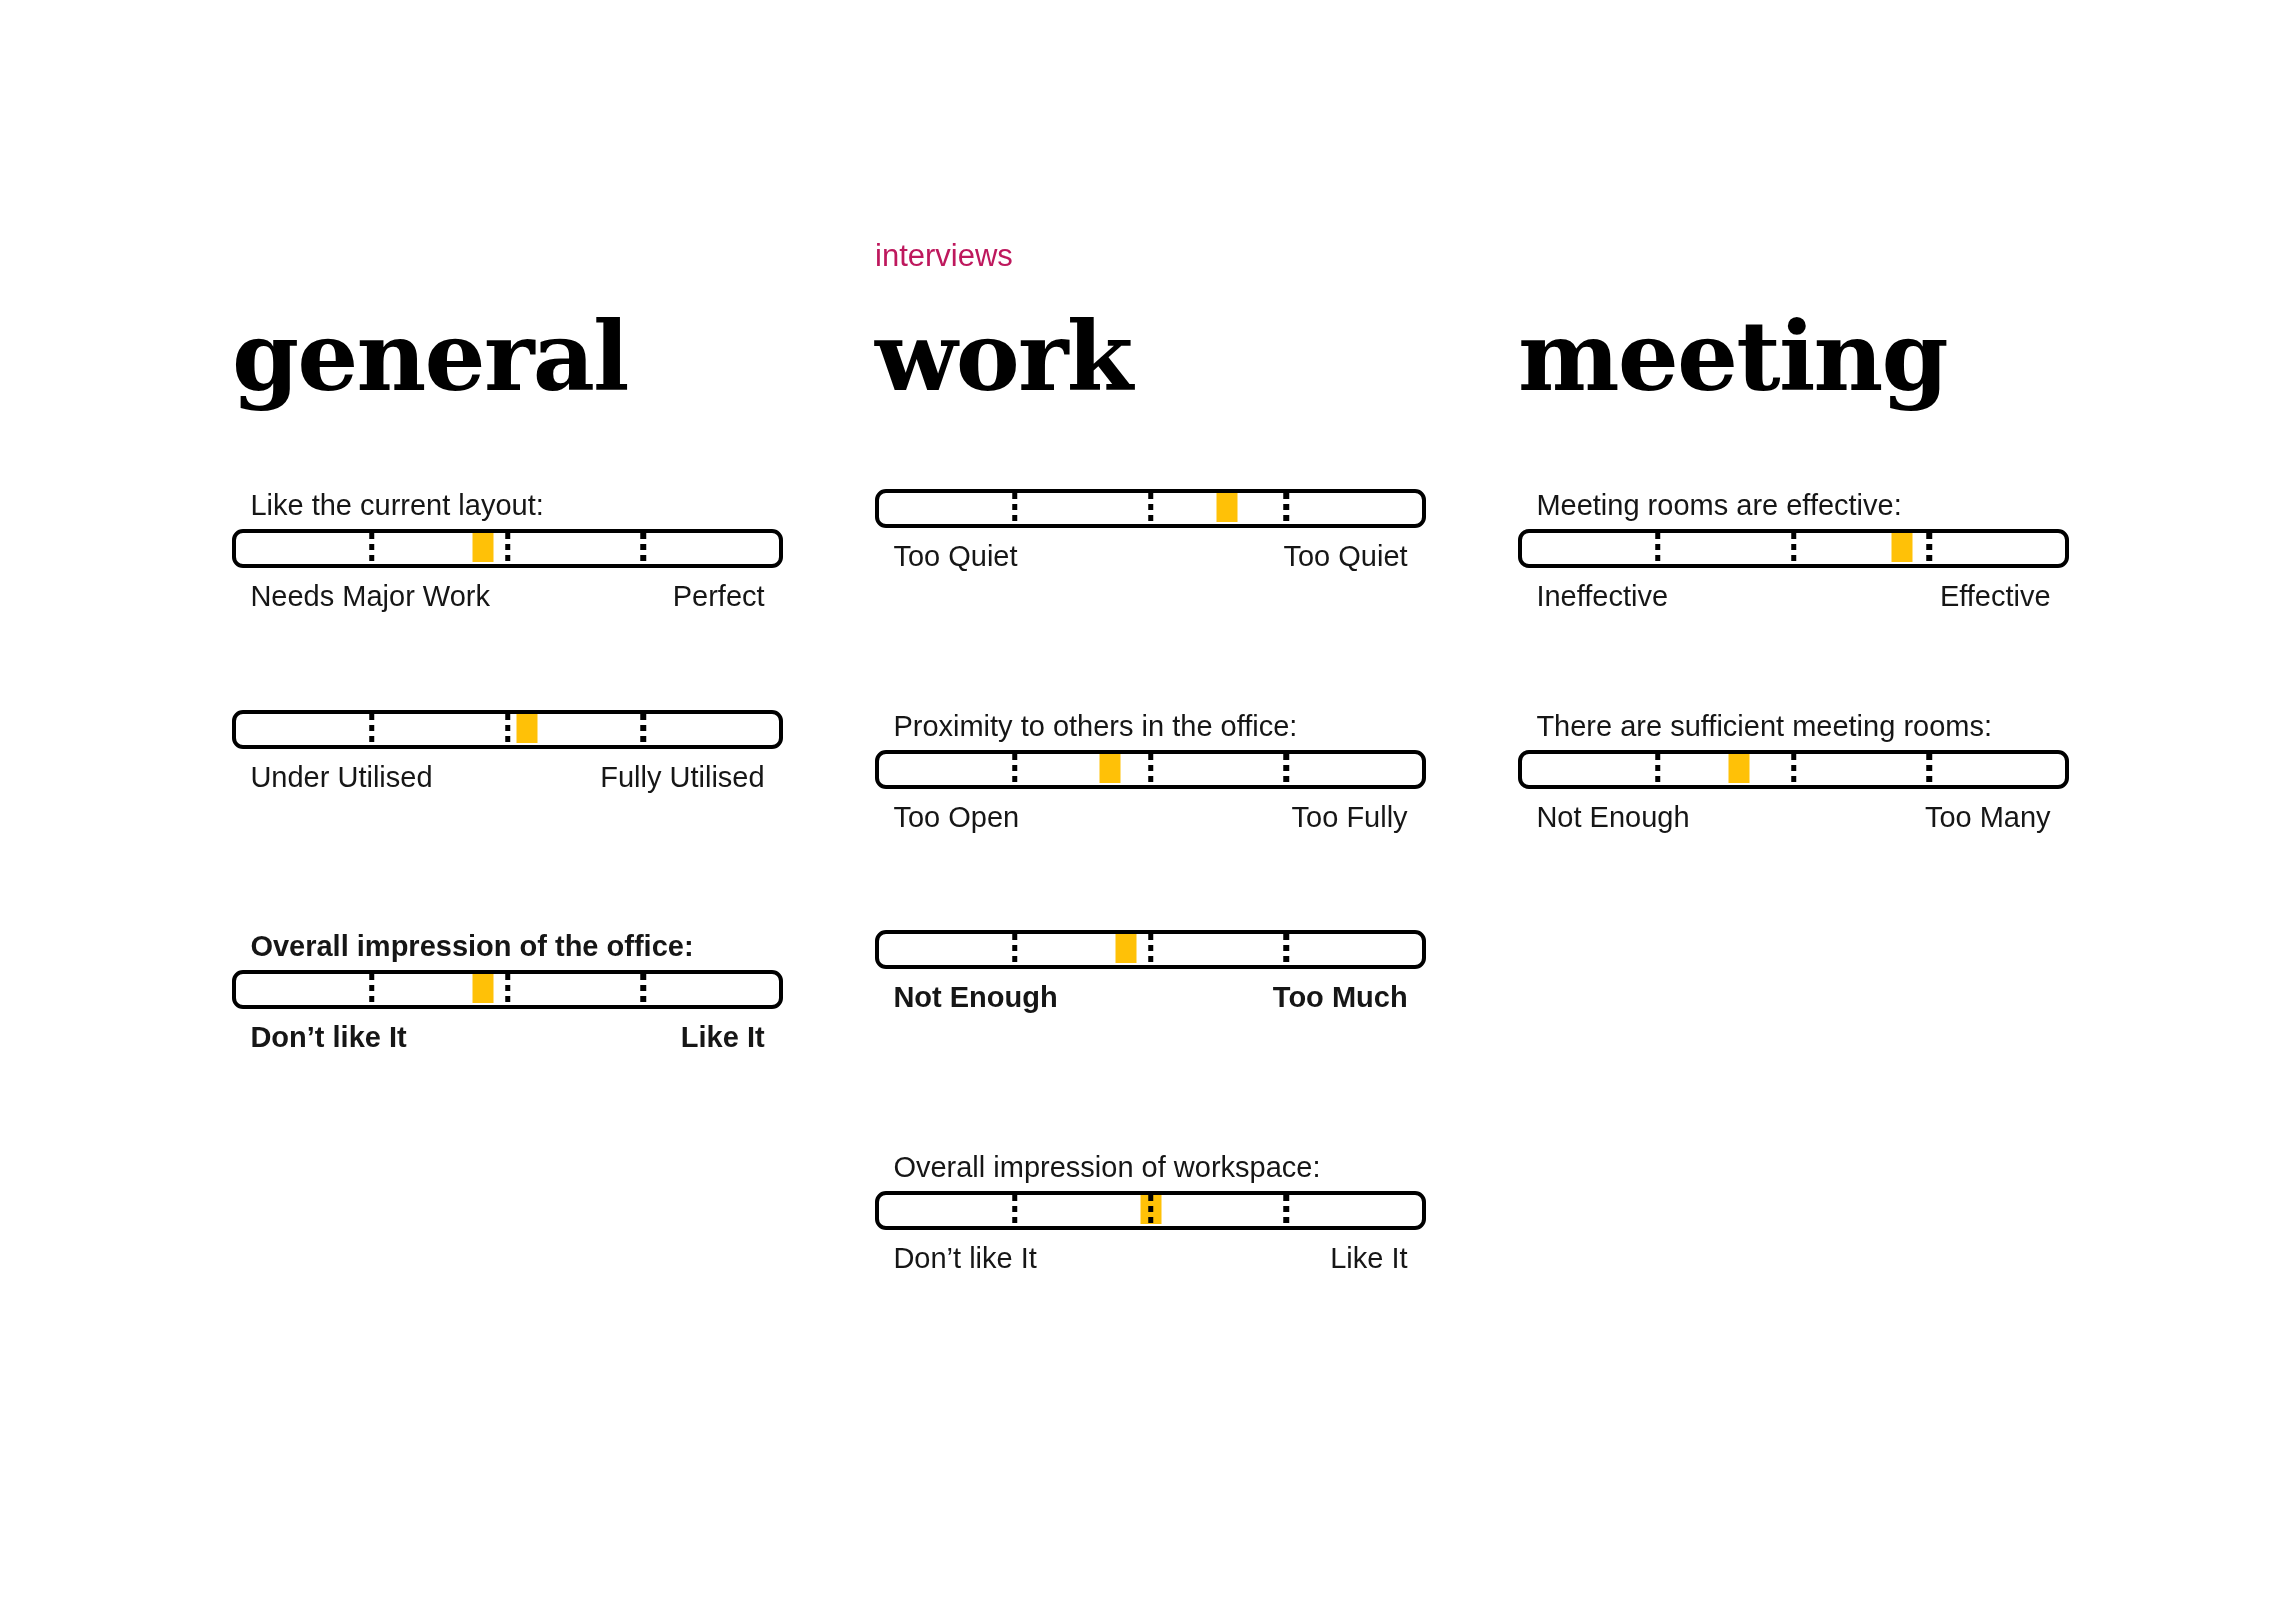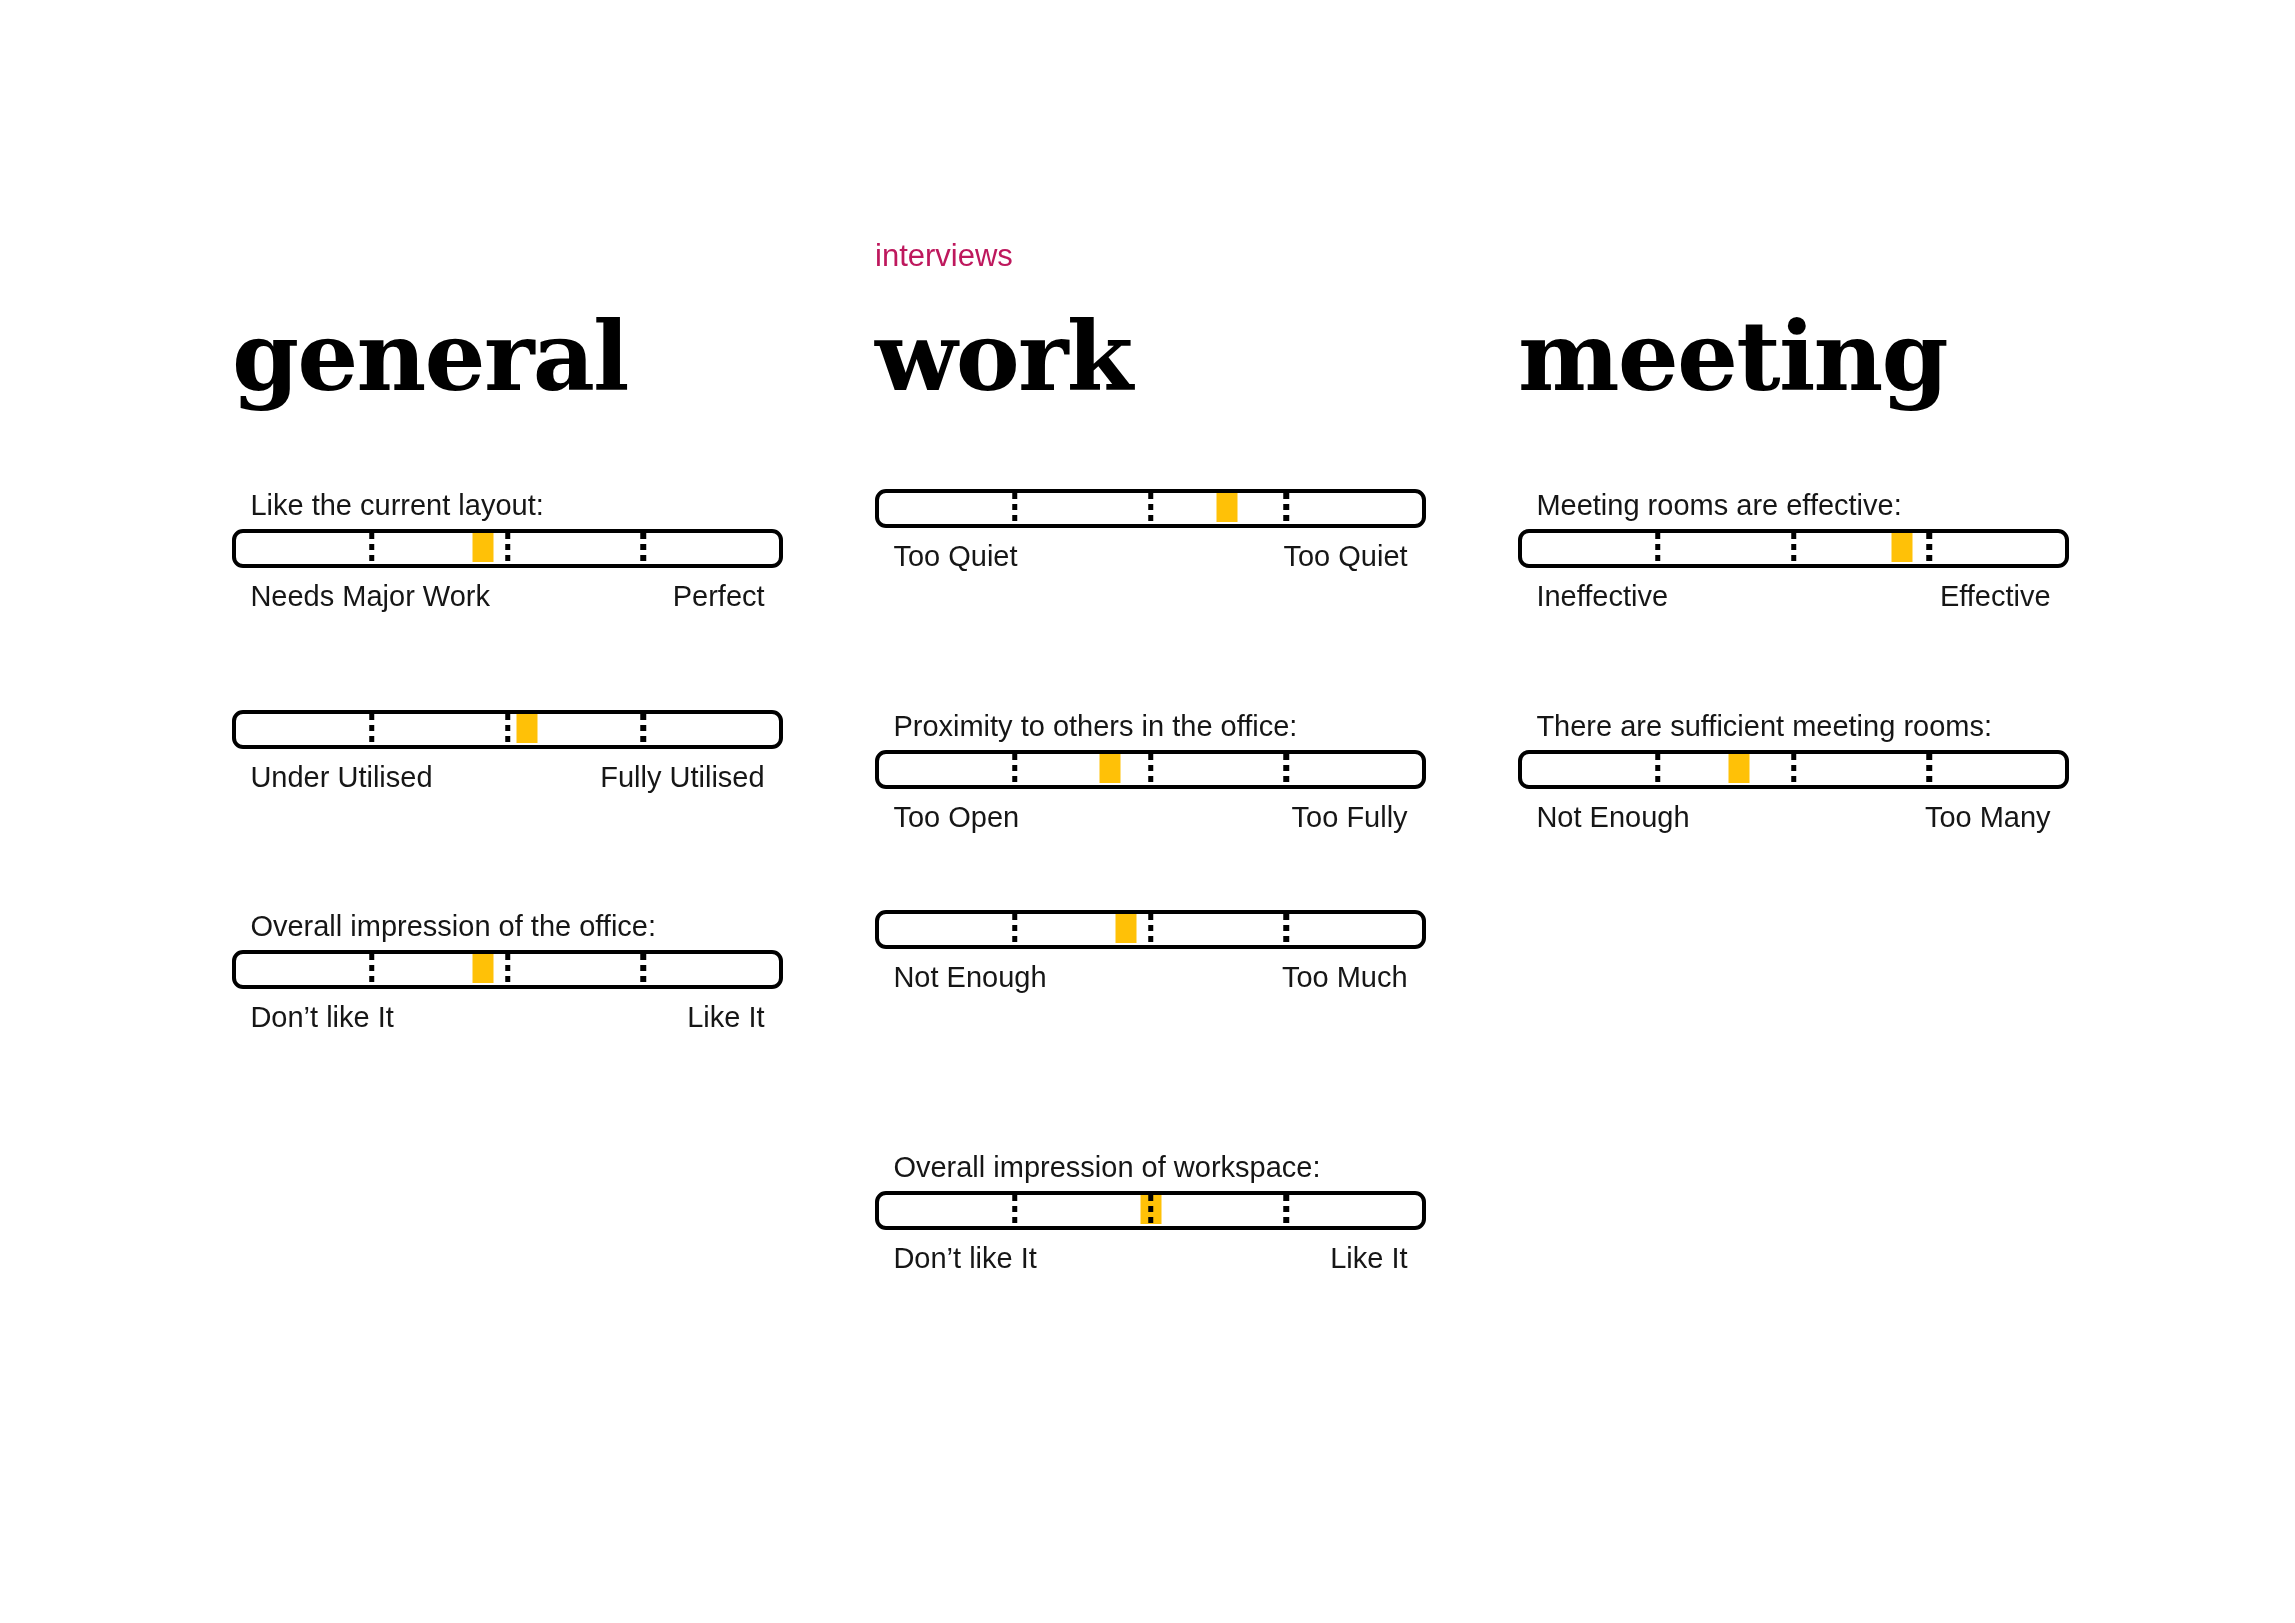--- a/index.html
+++ b/index.html
@@ -41,21 +41,21 @@
   .col-1 { left: 875px; }
   .col-2 { left: 1518px; }
 
   
   .question {
     position: absolute;
     width: 551px;
   }
   .row-0 { top: 489px; }
   .row-1 { top: 710px; }
-  .row-2 { top: 910px; }
+  .row-2 { top: 930px; font-weight: bold; }
   .row-3 { top: 1151px; }
 
   .q-title {
     height: 33px;
     margin: 0 0 7.3px 0;
     padding-left: 18.4px;
     font-size: 29px;
     line-height: 33px;
     color: #161616;
     white-space: nowrap;

